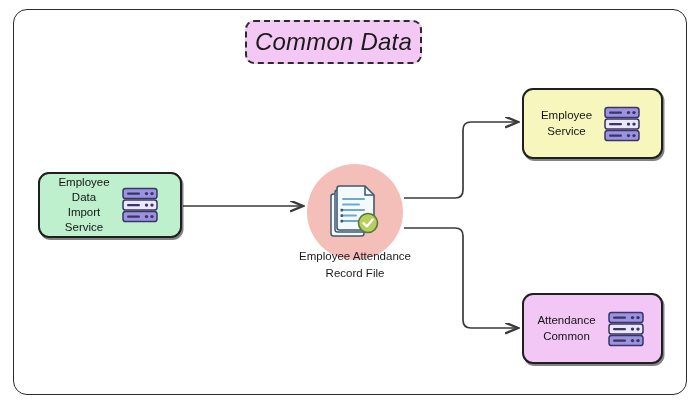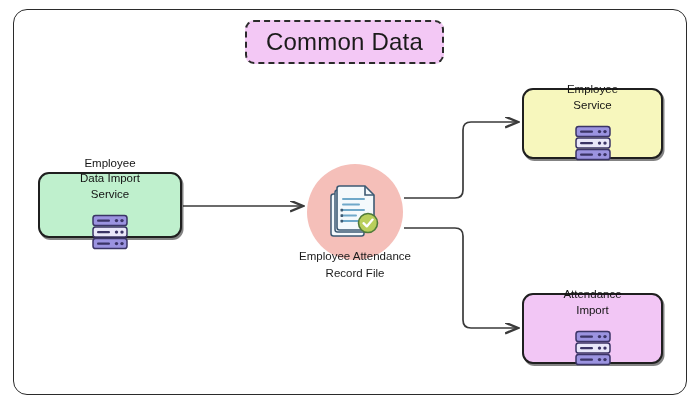--- a/index.html
+++ b/index.html
@@ -27,49 +27,49 @@
     border: 1.6px solid #2b2b2b;
     border-radius: 14px;
     background: #ffffff;
     box-sizing: border-box;
   }
   
   .title-box {
     position: absolute;
     left: 245px;
     top: 20px;
-    width: 199px;
+    width: 177px;
     height: 44px;
     background: #f3c8f5;
     border: 2.4px dashed #2b2b2b;
     border-radius: 9px;
     box-sizing: border-box;
     display: flex;
     align-items: center;
     justify-content: center;
+    font-style: italic;
   }
   .title-text {
     font-size: 24px;
     color: #1b1b1b;
     letter-spacing: 0.2px;
     line-height: 1;
   }
   
   .node {
     position: absolute;
     box-sizing: border-box;
     border: 2.2px solid #1f1f1f;
     border-radius: 11px;
     display: flex;
     align-items: center;
     justify-content: center;
     gap: 8px;
     padding: 0 22px;
     box-shadow: 1.5px 2px 0 rgba(30,30,30,0.55);
-    flex-direction: column;
   }
   .node-label {
     font-size: 11.5px;
     color: #141414;
     text-align: center;
     line-height: 1.32;
     white-space: pre-line;
   }
   #node-import {
     left: 38px;
@@ -224,21 +224,21 @@
         <circle cx="28.5" cy="22.1" r="1.7"></circle>
           <circle cx="34" cy="22.1" r="1.7"></circle>
         <circle cx="28.5" cy="33.6" r="1.7"></circle>
           <circle cx="34" cy="33.6" r="1.7"></circle>
       </g>
     </svg>
   </div>
 
   <div class="node" id="node-attendance">
     <span class="node-label">Attendance
-Import</span>
+Common</span>
     <svg class="server-icon" width="44" height="44" viewBox="0 0 44 44">
       <g stroke="#3b3466" stroke-width="1.5">
         <rect x="5" y="5.5" width="34" height="10" rx="2.6" fill="#9b93e0"></rect>
         <rect x="5" y="17" width="34" height="10" rx="2.6" fill="#e9e7f9"></rect>
         <rect x="5" y="28.5" width="34" height="10" rx="2.6" fill="#9b93e0"></rect>
       </g>
       <g fill="#3b3466">
         <rect x="9" y="9.6" width="13" height="2.2" rx="1.1"></rect>
         <rect x="9" y="21.1" width="13" height="2.2" rx="1.1"></rect>
         <rect x="9" y="32.6" width="13" height="2.2" rx="1.1"></rect>

